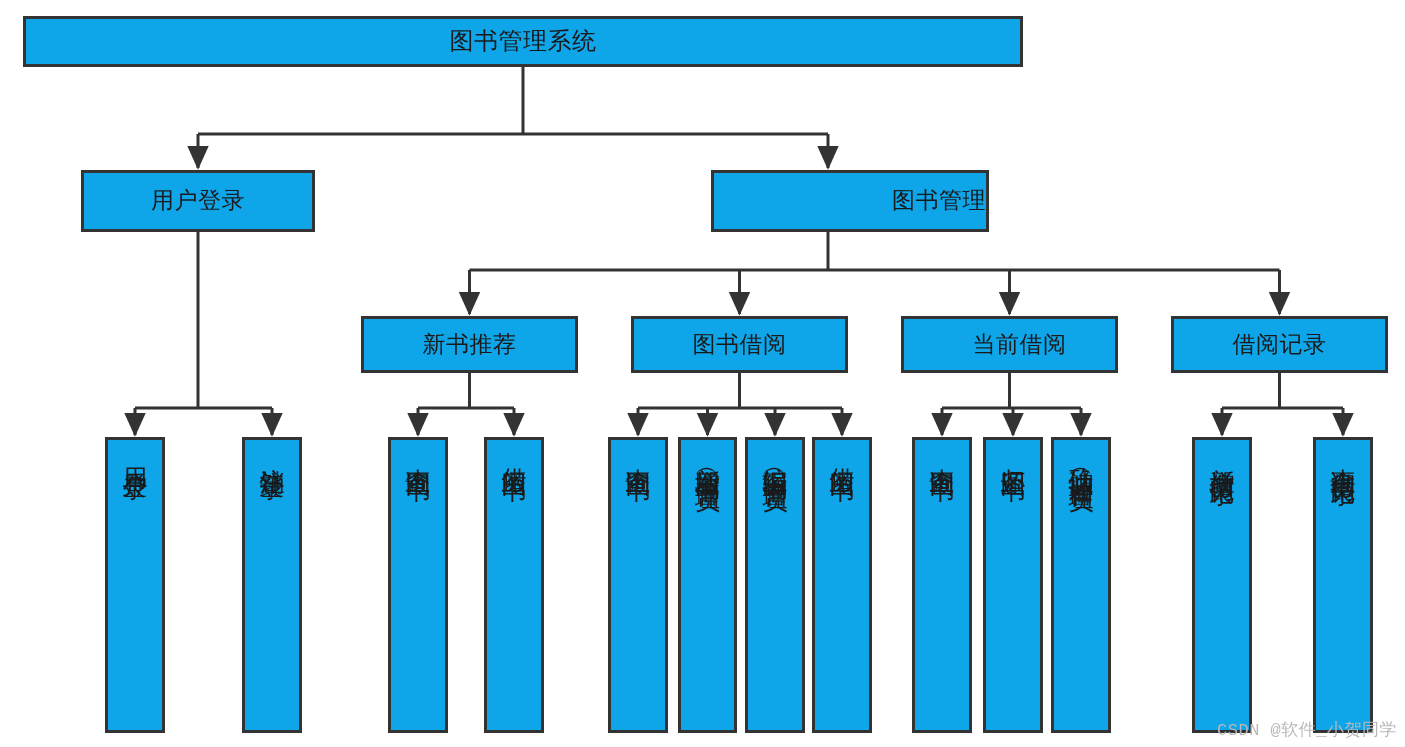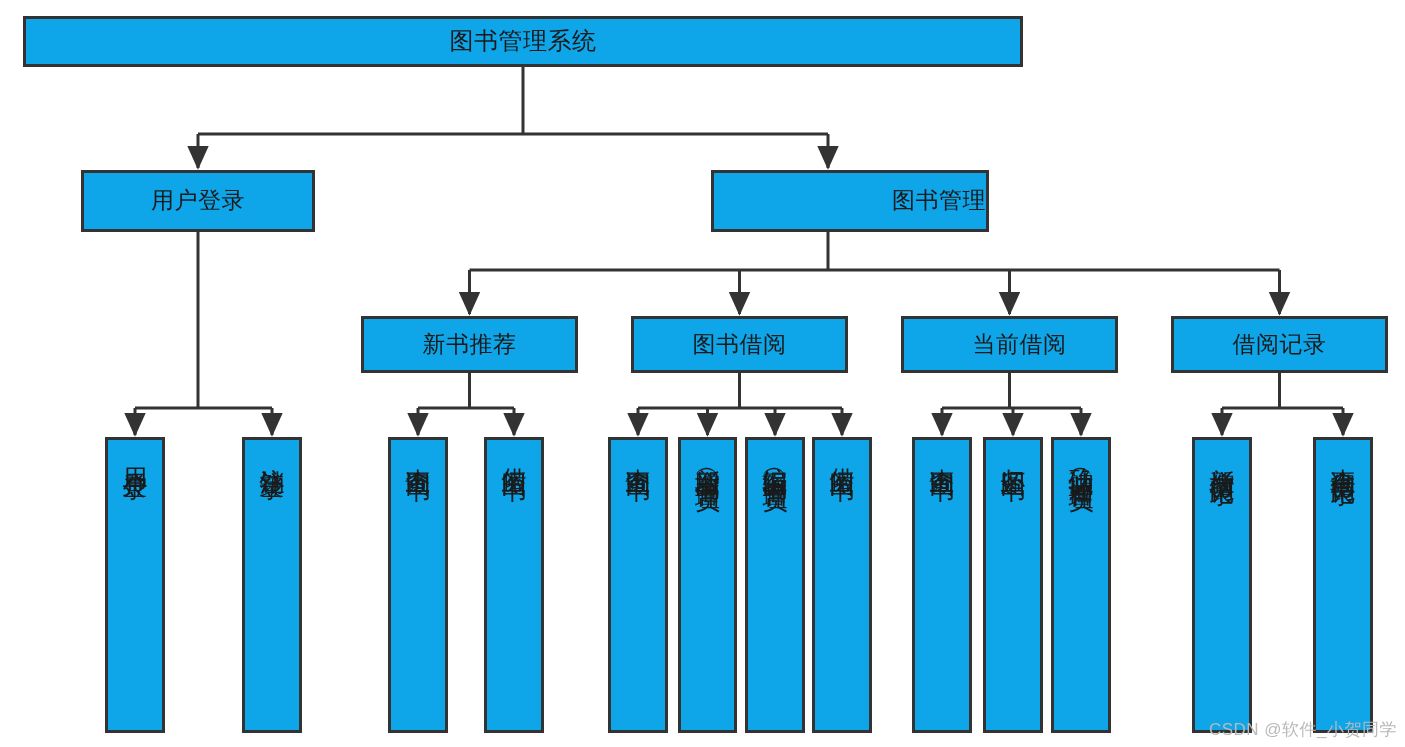--- a/index.html
+++ b/index.html
@@ -61,20 +61,21 @@
   }
   .watermark {
     position: absolute;
     right: 8px;
     bottom: 6px;
     font-size: 17px;
     color: #b9b9b9;
     letter-spacing: 0.5px;
     white-space: pre;
     user-select: none;
+    font-family: Liberation Mono, monospace;
   }
 </style>
 </head>
 <body>
 
 <div id="canvas">
 
   <svg class="connectors" viewBox="0 0 1405 747" xmlns="http://www.w3.org/2000/svg">
     <defs>
       <marker id="arrow" markerWidth="9" markerHeight="9" refX="7.4" refY="4" orient="auto" markerUnits="strokeWidth">

